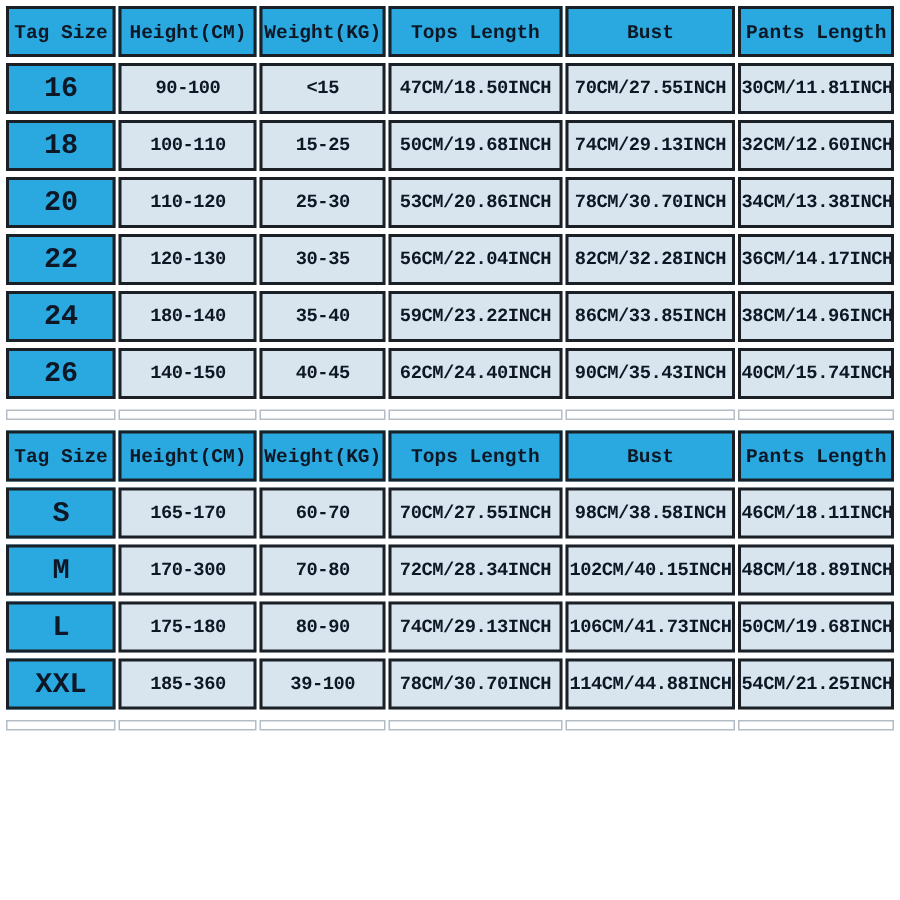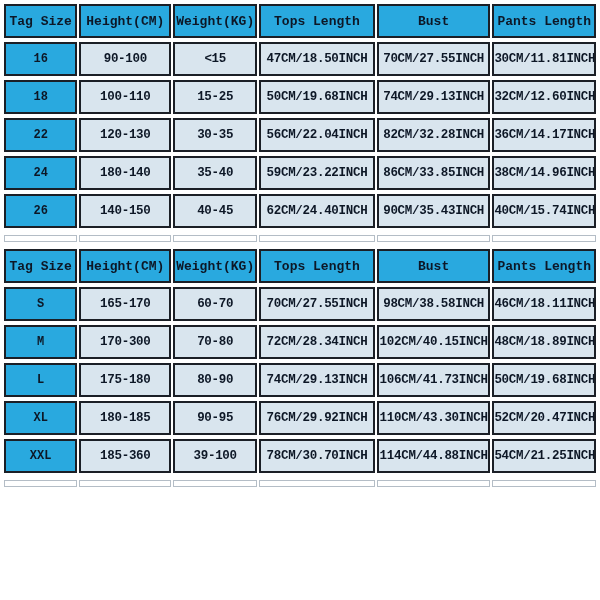--- a/index.html
+++ b/index.html
@@ -21,21 +21,21 @@
     border-collapse:separate;border-spacing:2px 4px;
   }
   .size-table th,.size-table td{
     border:2px solid var(--border);
     color:var(--text);
     font-weight:bold;
     text-align:center;vertical-align:middle;
     height:30px;padding:0;overflow:hidden;white-space:nowrap;
   }
   .size-table thead th{background:var(--header-bg);font-size:13px;}
-  .size-table tbody th.row-label{background:var(--header-bg);font-size:12px;}
+  .size-table tbody th.row-label{background:var(--header-bg);font-size:19px;}
   .size-table tbody td{background:var(--cell-bg);font-size:12.5px;letter-spacing:-0.3px;}
   .spacer-table{border-spacing:2px 3px;}
   .spacer-table td{
     border:1px solid var(--divider-border);
     background:#ffffff;height:5px;padding:0;
   }
 </style>
 </head>
 <body>
 
@@ -71,20 +71,28 @@
         </tr>
         <tr>
           <th class="row-label">18</th>
           <td>100-110</td>
           <td>15-25</td>
           <td>50CM/19.68INCH</td>
           <td>74CM/29.13INCH</td>
           <td>32CM/12.60INCH</td>
         </tr>
         <tr>
+          <th class="row-label">20</th>
+          <td>110-120</td>
+          <td>25-30</td>
+          <td>53CM/20.86INCH</td>
+          <td>78CM/30.70INCH</td>
+          <td>34CM/13.38INCH</td>
+        </tr>
+        <tr>
           <th class="row-label">22</th>
           <td>120-130</td>
           <td>30-35</td>
           <td>56CM/22.04INCH</td>
           <td>82CM/32.28INCH</td>
           <td>36CM/14.17INCH</td>
         </tr>
         <tr>
           <th class="row-label">24</th>
           <td>180-140</td>
@@ -163,28 +171,20 @@
         </tr>
         <tr>
           <th class="row-label">L</th>
           <td>175-180</td>
           <td>80-90</td>
           <td>74CM/29.13INCH</td>
           <td>106CM/41.73INCH</td>
           <td>50CM/19.68INCH</td>
         </tr>
         <tr>
-          <th class="row-label">XL</th>
-          <td>180-185</td>
-          <td>90-95</td>
-          <td>76CM/29.92INCH</td>
-          <td>110CM/43.30INCH</td>
-          <td>52CM/20.47INCH</td>
-        </tr>
-        <tr>
           <th class="row-label">XXL</th>
           <td>185-360</td>
           <td>39-100</td>
           <td>78CM/30.70INCH</td>
           <td>114CM/44.88INCH</td>
           <td>54CM/21.25INCH</td>
         </tr>
       </tbody>
   </table>
 

